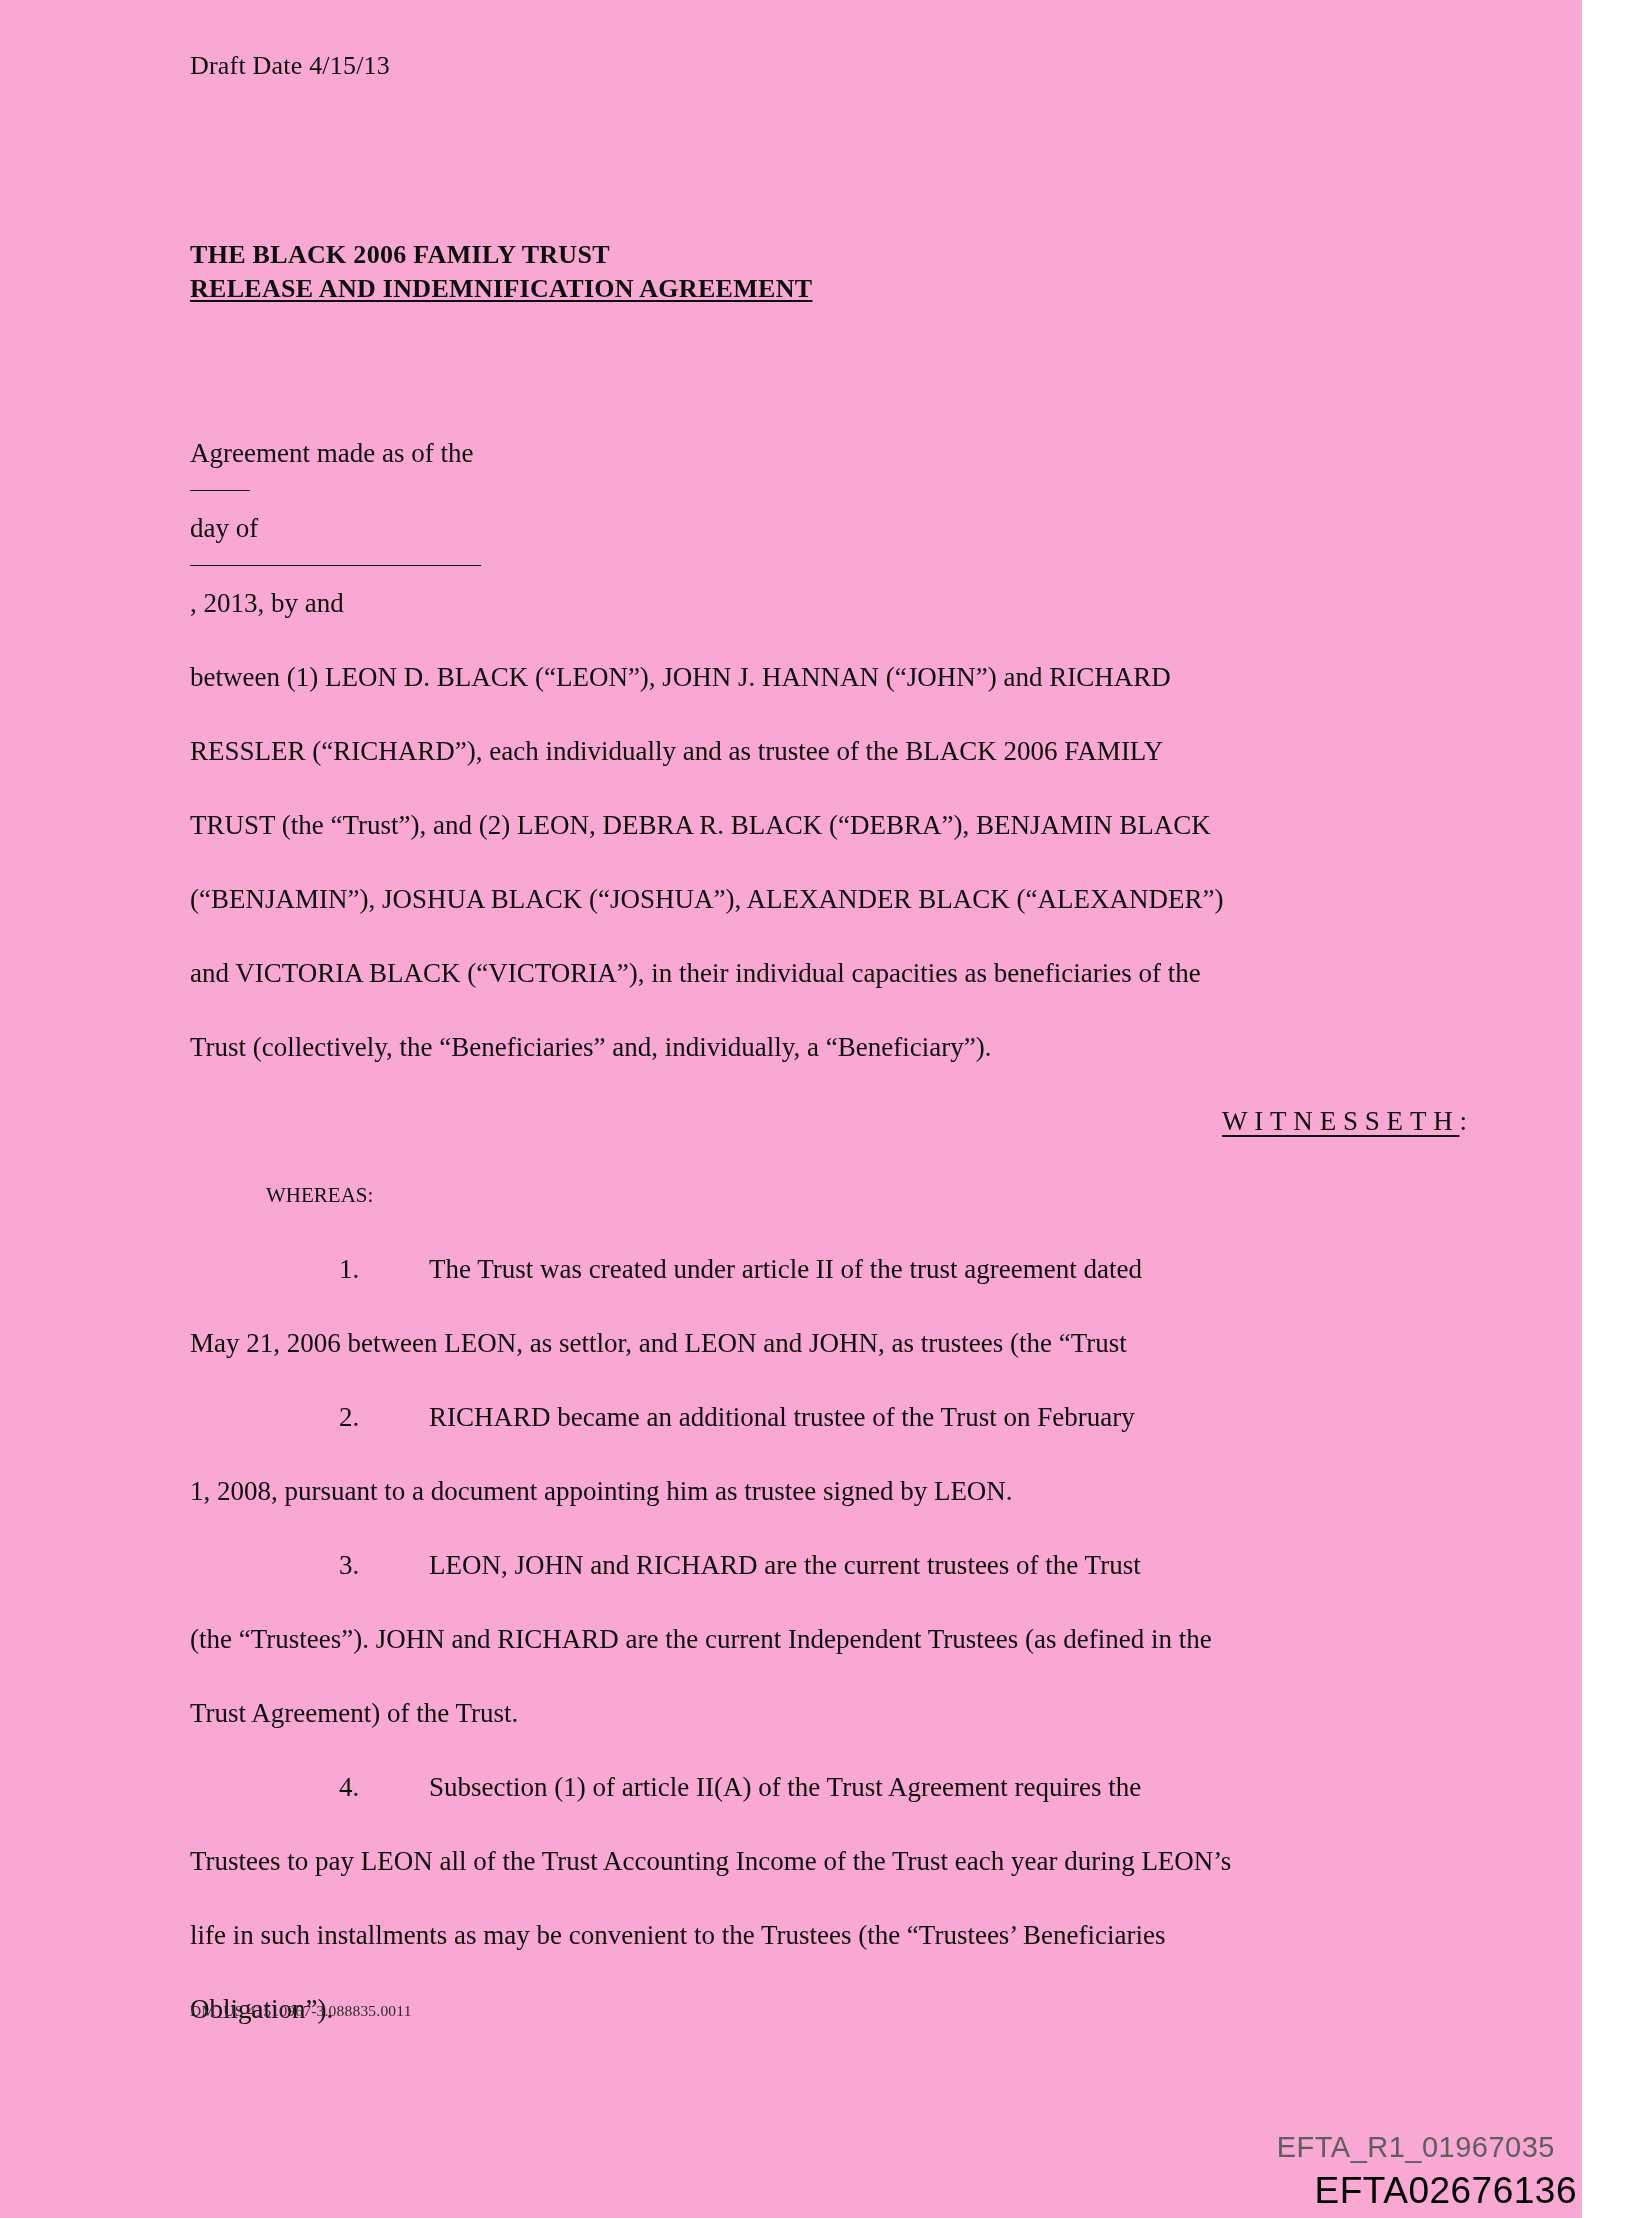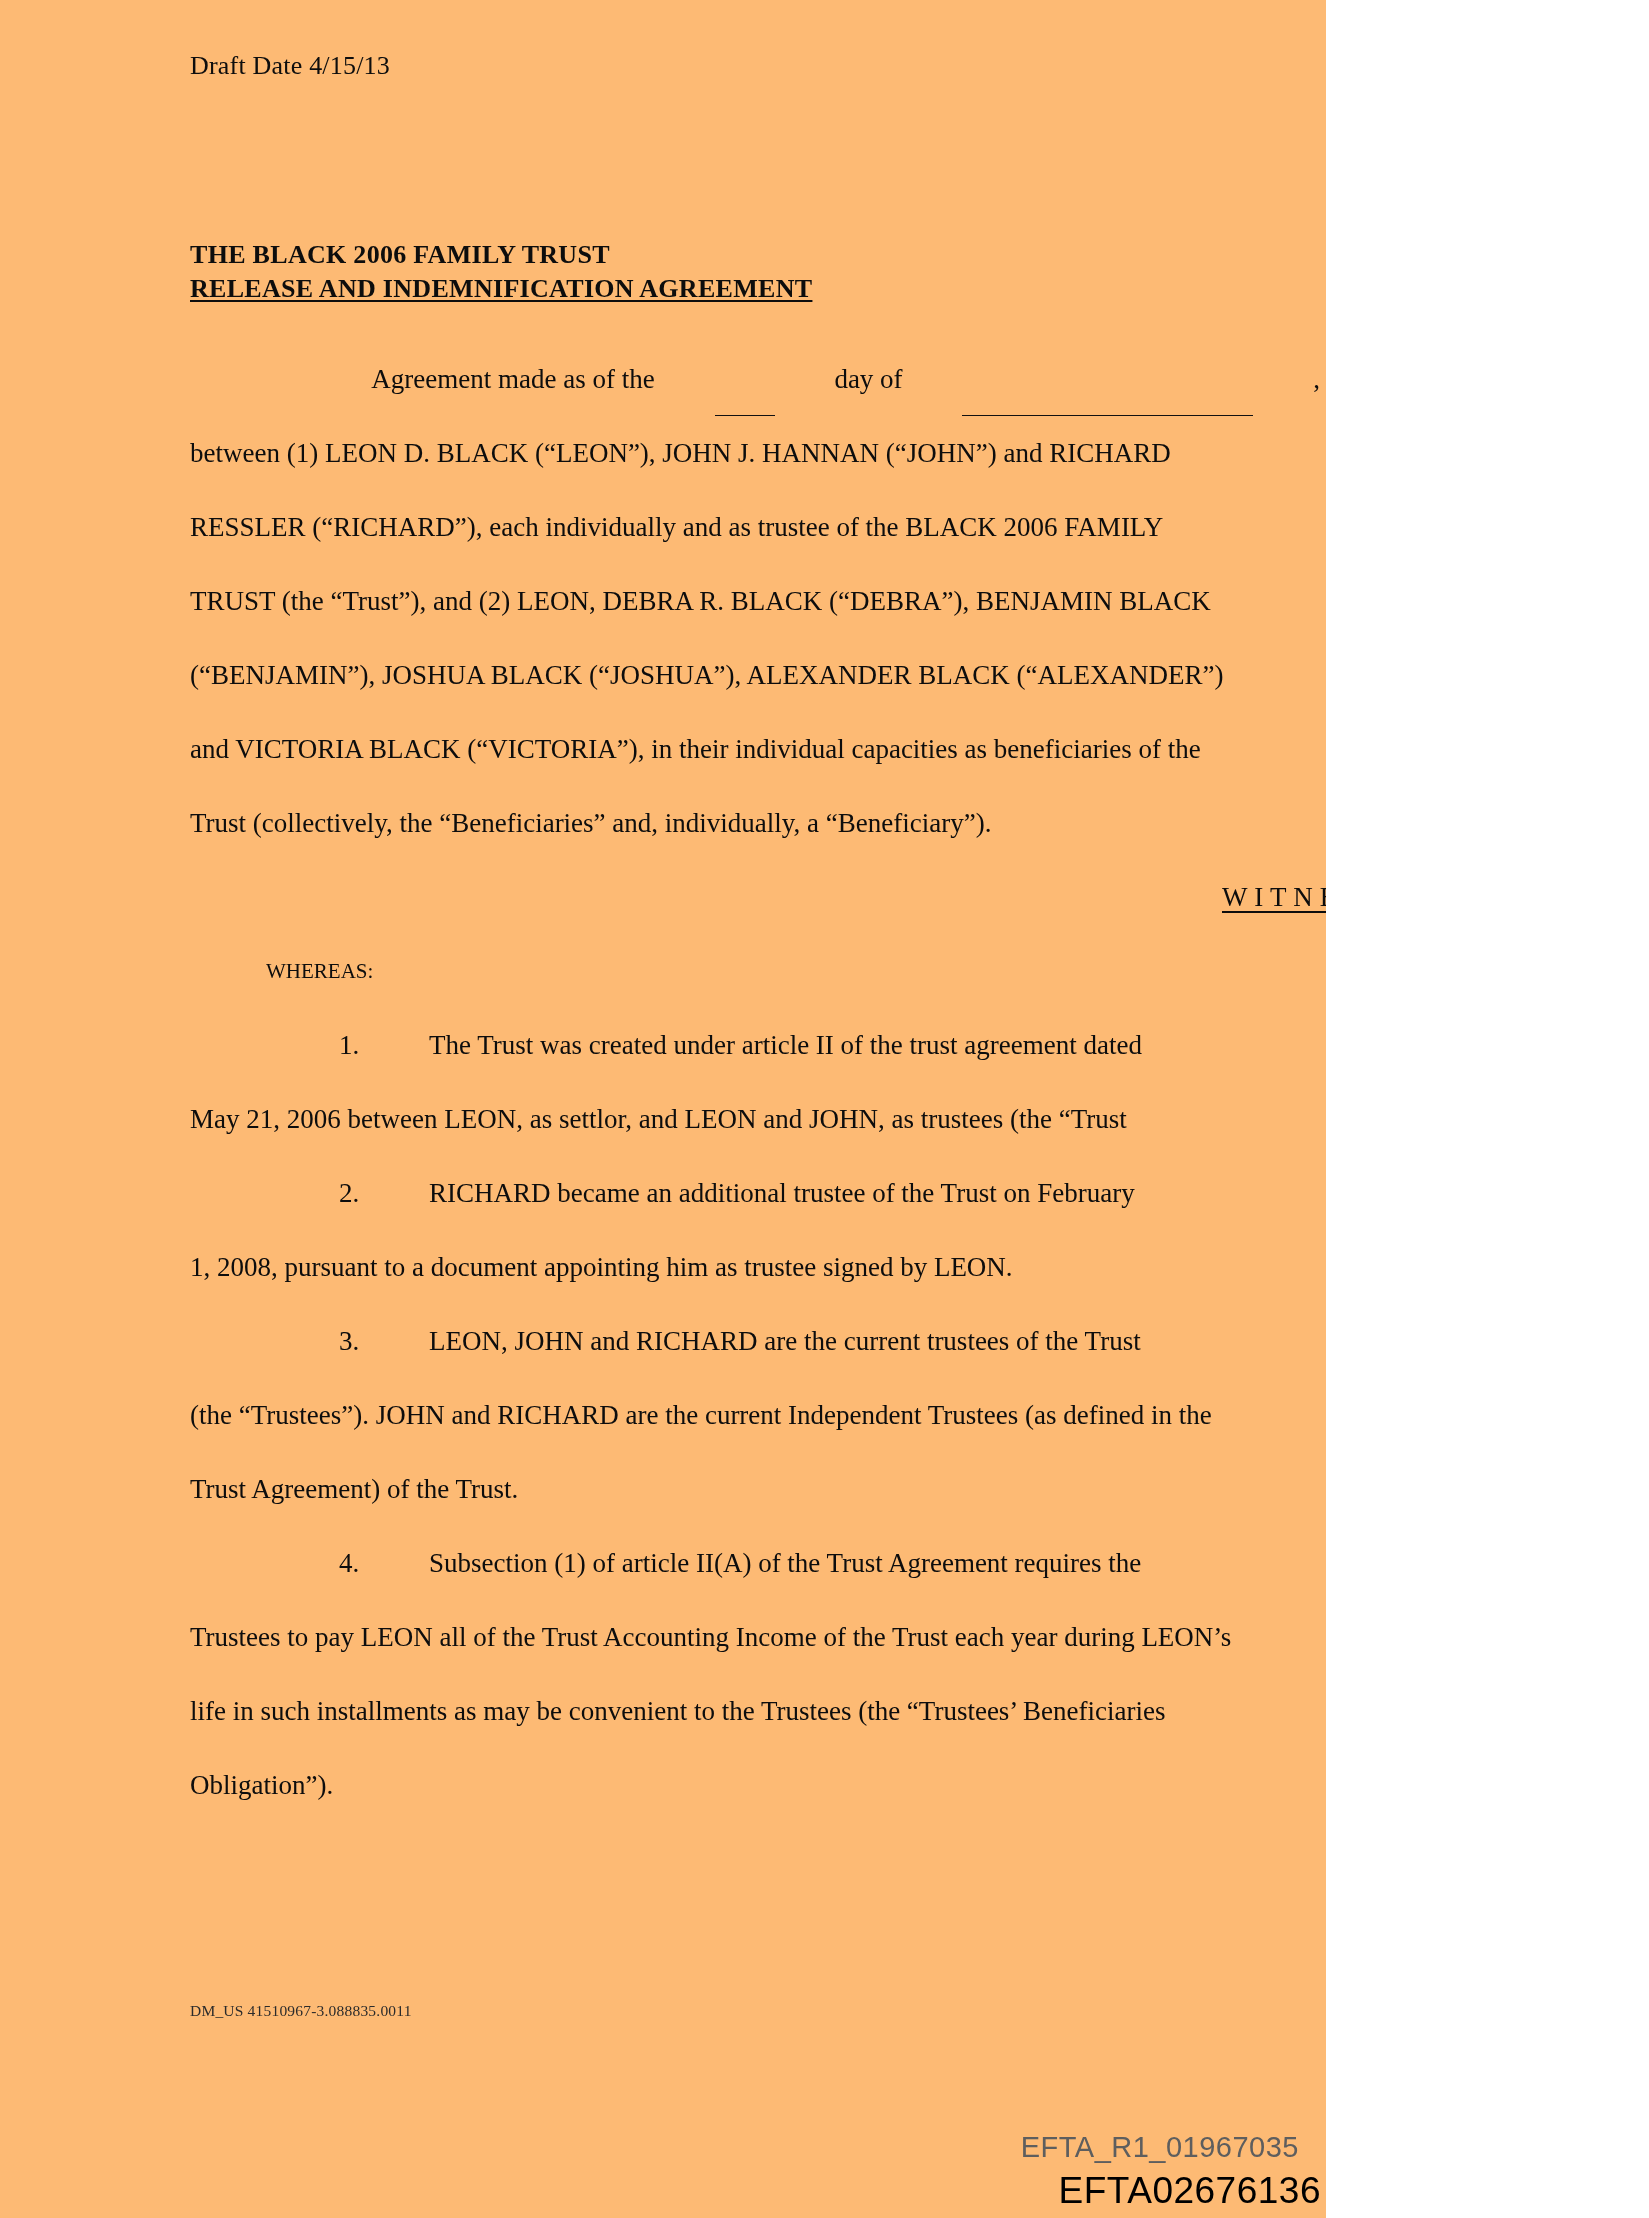--- a/index.html
+++ b/index.html
@@ -2,23 +2,23 @@
 <html><head>
 <meta charset="utf-8">
 <style>
   html, body {
     margin: 0;
     padding: 0;
     background: #ffffff;
   }
   .page {
     position: relative;
-    width: 1326px;
+    width: 1582px;
     height: 2218px;
-    background: #fdba74;
+    background: #f9a8d4;
     font-family: "Liberation Serif", "DejaVu Serif", serif;
     color: #0d0d0d;
     overflow: hidden;
   }
 
   
   .draft-date {
     position: absolute;
     left: 190px;
     top: 52px;
@@ -64,20 +64,21 @@
   .line {
     display: block;
     font-size: 27px;
     line-height: 74px;
     white-space: nowrap;
   }
   .line.j {
     display: flex;
     justify-content: space-between;
     white-space: normal;
+    flex-direction: column;
   }
   .line.j > span { white-space: pre; }
 
   .blank-short {
     display: inline-block;
     width: 60px;
     border-bottom: 1.9px solid #111;
     vertical-align: 1.9px;
   }
   .blank-long {

